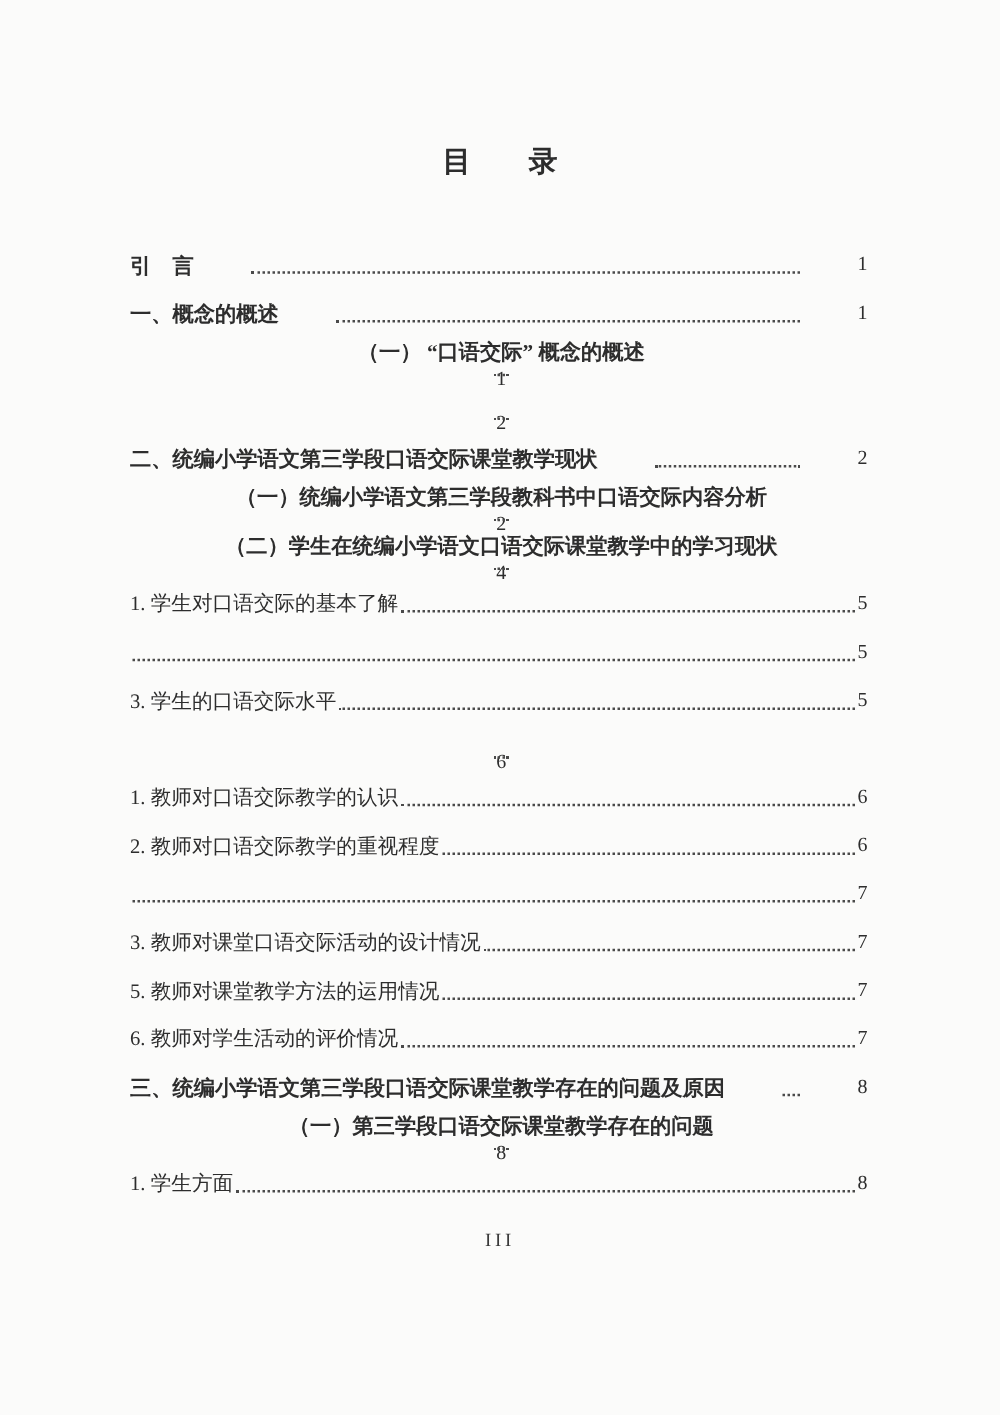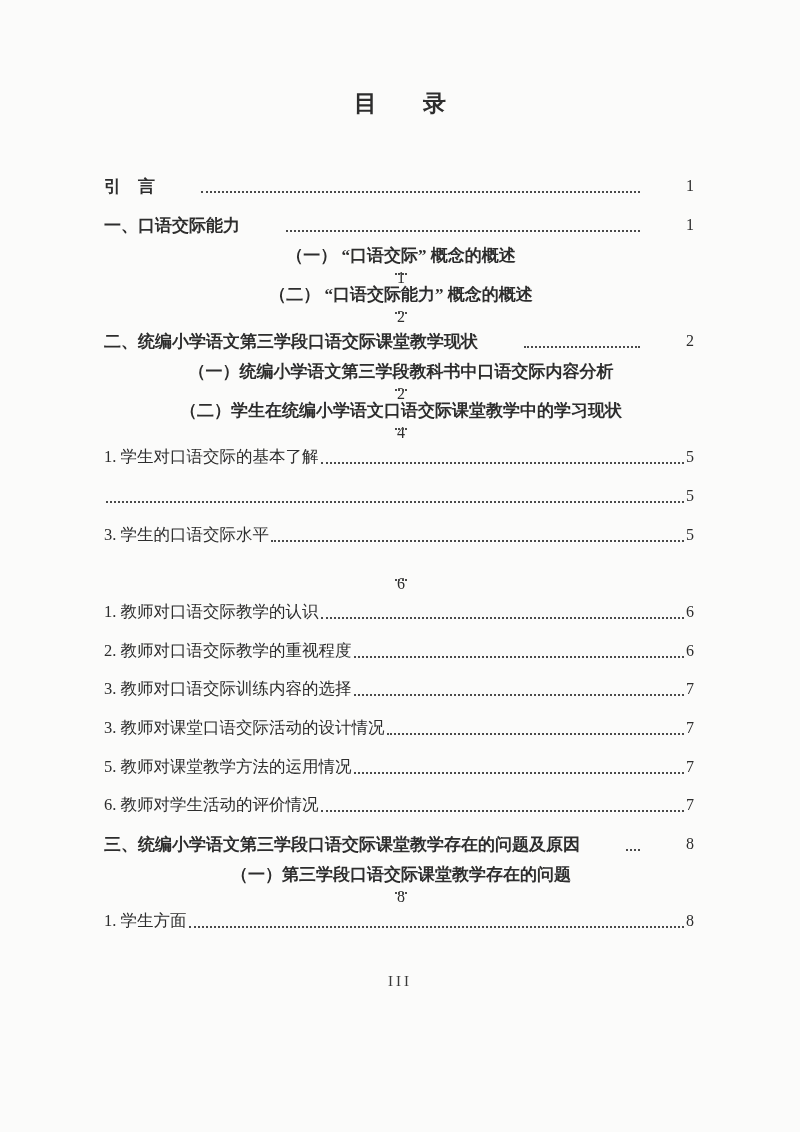--- a/index.html
+++ b/index.html
@@ -12,21 +12,21 @@
   body {
     background: var(--paper);
     color: var(--ink);
     font-family: "Liberation Serif", "DejaVu Serif", serif;
     overflow: hidden;
   }
   .page {
     position: relative;
     width: 800px;
     height: 861px;
-    padding-top: 90px;
+    padding-top: 116px;
     background: var(--paper);
   }
   .doc-title {
     text-align: center;
     font-size: 23px;
     font-weight: bold;
     line-height: 28px;
     color: var(--ink);
   }
   .toc {
@@ -53,52 +53,51 @@
     margin: 0 2px;
     min-width: 12px;
   }
   .toc-page {
     flex: 0 0 auto;
     font-weight: normal;
     font-size: 16px;
     text-align: right;
   }
   .page-footer {
-    margin-top: 30px;
+    margin-top: 16px;
     text-align: center;
     font-size: 15px;
     line-height: 20px;
     letter-spacing: 3px;
     color: #3a3a3a;
   }
 </style>
 </head>
 <body>
 
 <div class="page">
   <h1 class="doc-title">目　　录</h1>
 
   <div class="toc">
       <div class="toc-row l1">
     <span class="toc-label">引　言</span>
     <span class="toc-leader"></span>
     <span class="toc-page">1</span>
   </div>
       <div class="toc-row l1">
-    <span class="toc-label">一、口语交际能力</span>
+    <span class="toc-label">一、概念的概述</span>
     <span class="toc-leader"></span>
     <span class="toc-page">1</span>
   </div>
       <div class="toc-row l2">
     <span class="toc-label">（一） “口语交际” 概念的概述</span>
     <span class="toc-leader"></span>
     <span class="toc-page">1</span>
   </div>
       <div class="toc-row l2">
-    <span class="toc-label">（二） “口语交际能力” 概念的概述</span>
     <span class="toc-leader"></span>
     <span class="toc-page">2</span>
   </div>
       <div class="toc-row l1">
     <span class="toc-label">二、统编小学语文第三学段口语交际课堂教学现状</span>
     <span class="toc-leader"></span>
     <span class="toc-page">2</span>
   </div>
       <div class="toc-row l2">
     <span class="toc-label">（一）统编小学语文第三学段教科书中口语交际内容分析</span>
@@ -132,21 +131,20 @@
     <span class="toc-label">1. 教师对口语交际教学的认识</span>
     <span class="toc-leader"></span>
     <span class="toc-page">6</span>
   </div>
       <div class="toc-row l3">
     <span class="toc-label">2. 教师对口语交际教学的重视程度</span>
     <span class="toc-leader"></span>
     <span class="toc-page">6</span>
   </div>
       <div class="toc-row l3">
-    <span class="toc-label">3. 教师对口语交际训练内容的选择</span>
     <span class="toc-leader"></span>
     <span class="toc-page">7</span>
   </div>
       <div class="toc-row l3">
     <span class="toc-label">3. 教师对课堂口语交际活动的设计情况</span>
     <span class="toc-leader"></span>
     <span class="toc-page">7</span>
   </div>
       <div class="toc-row l3">
     <span class="toc-label">5. 教师对课堂教学方法的运用情况</span>

